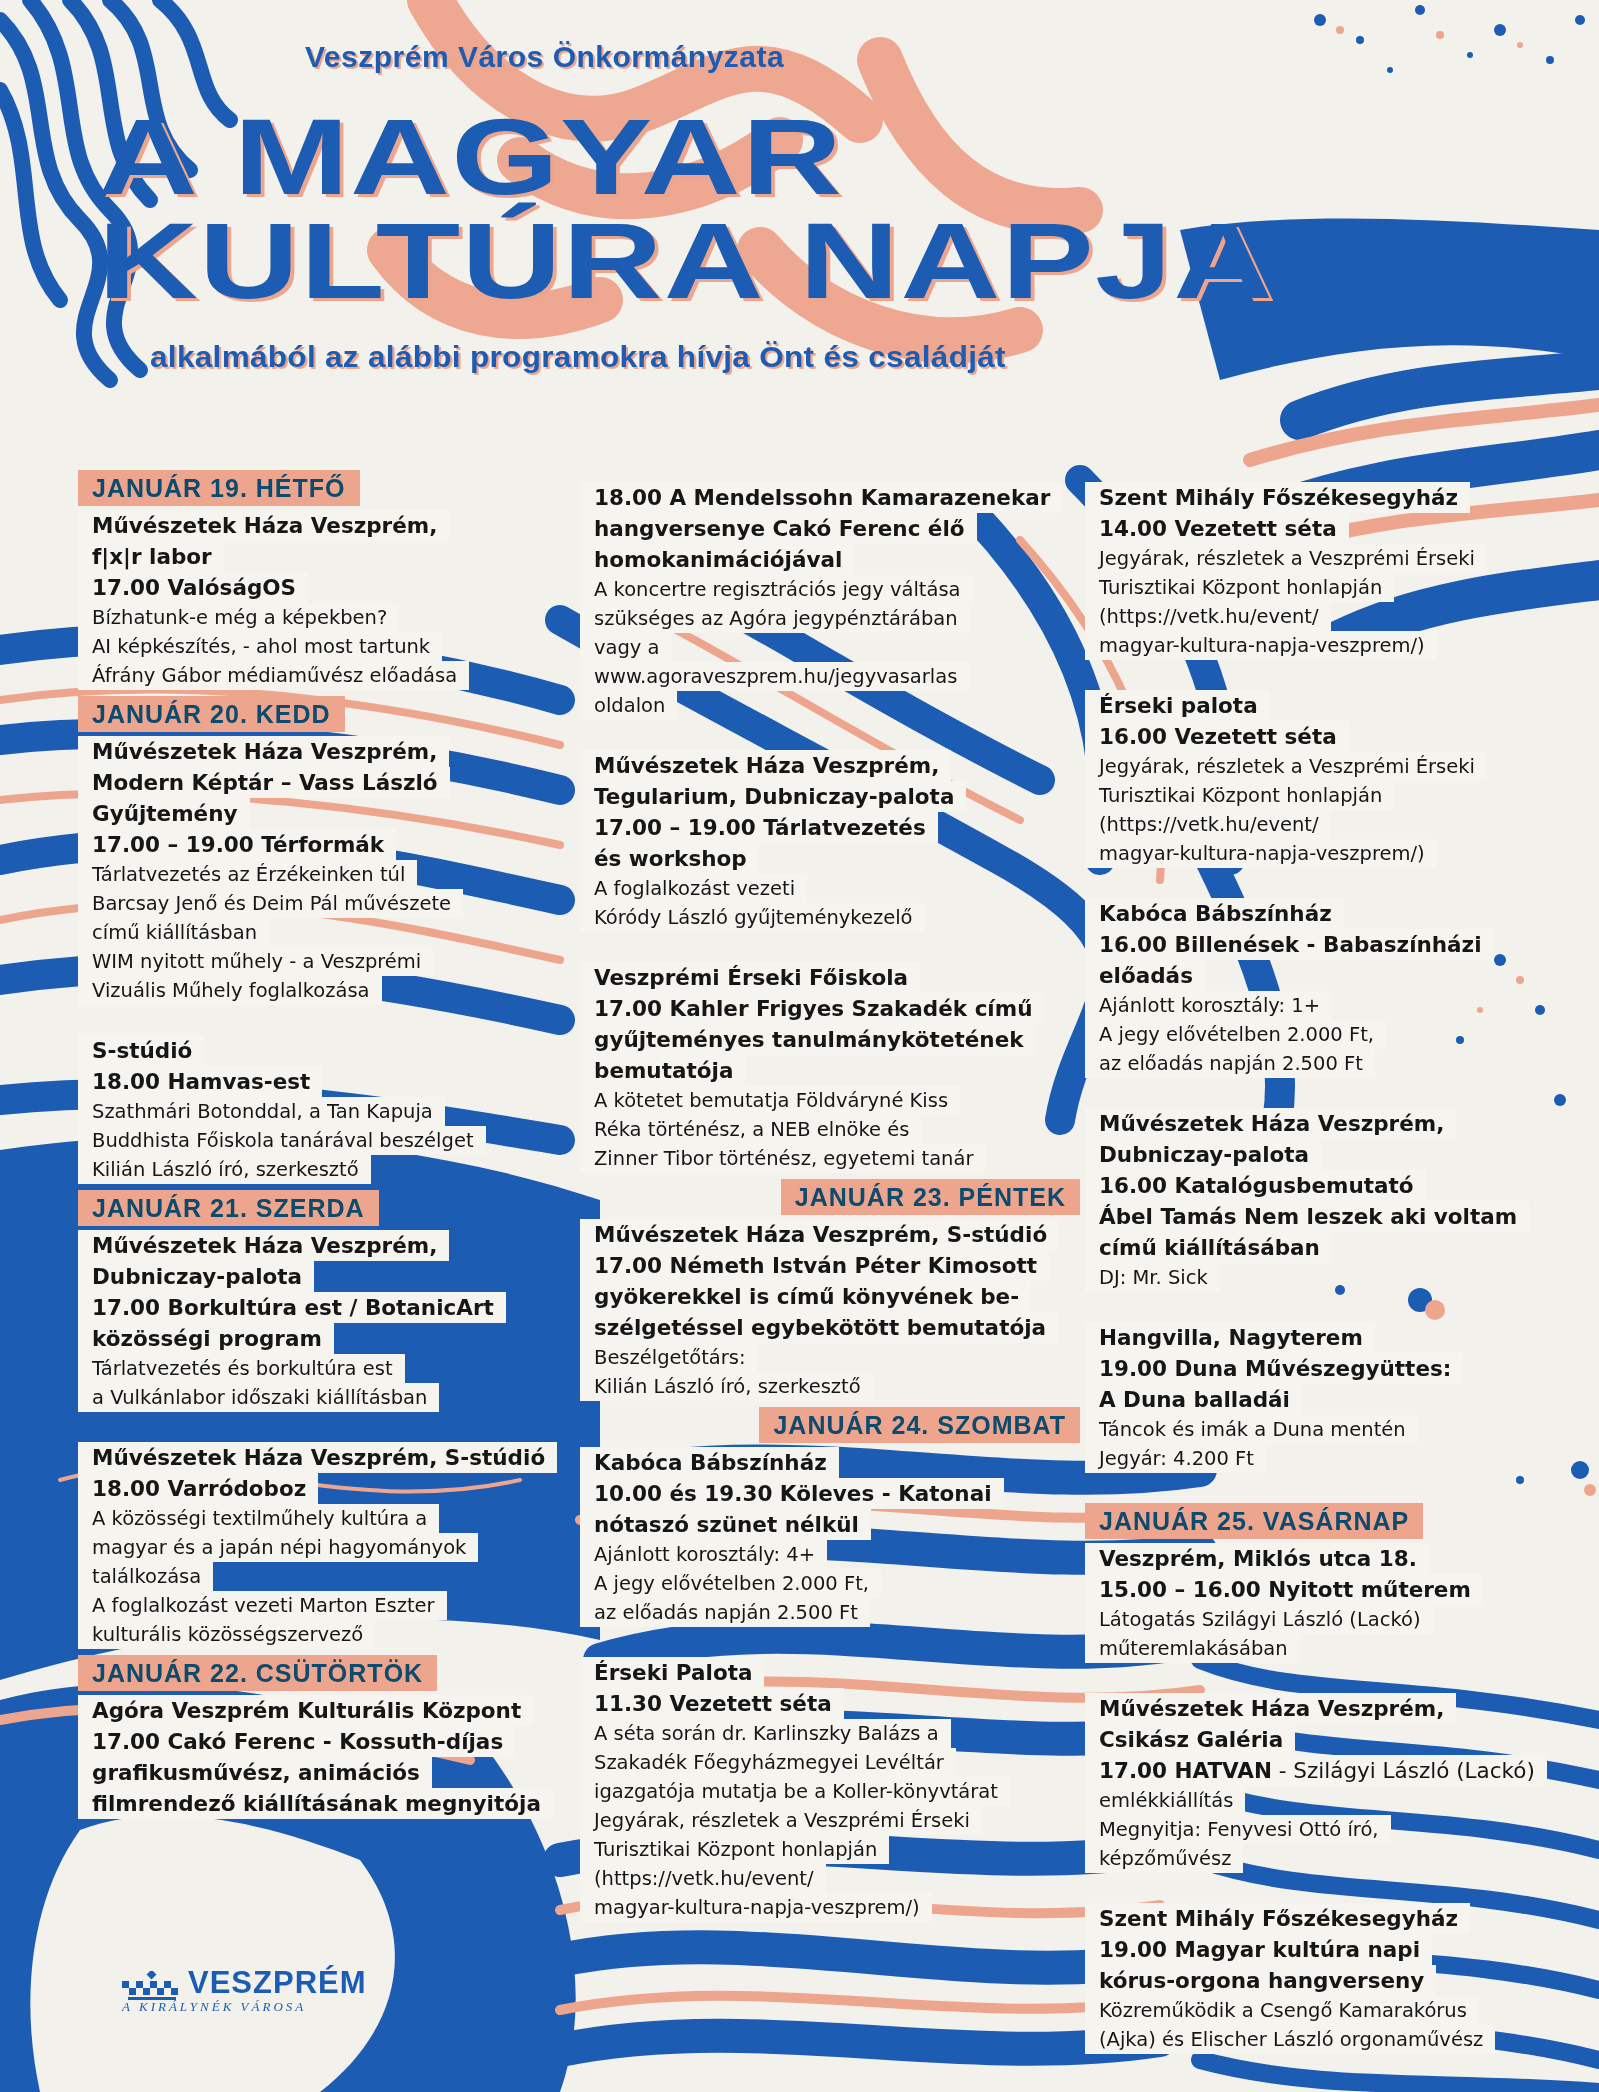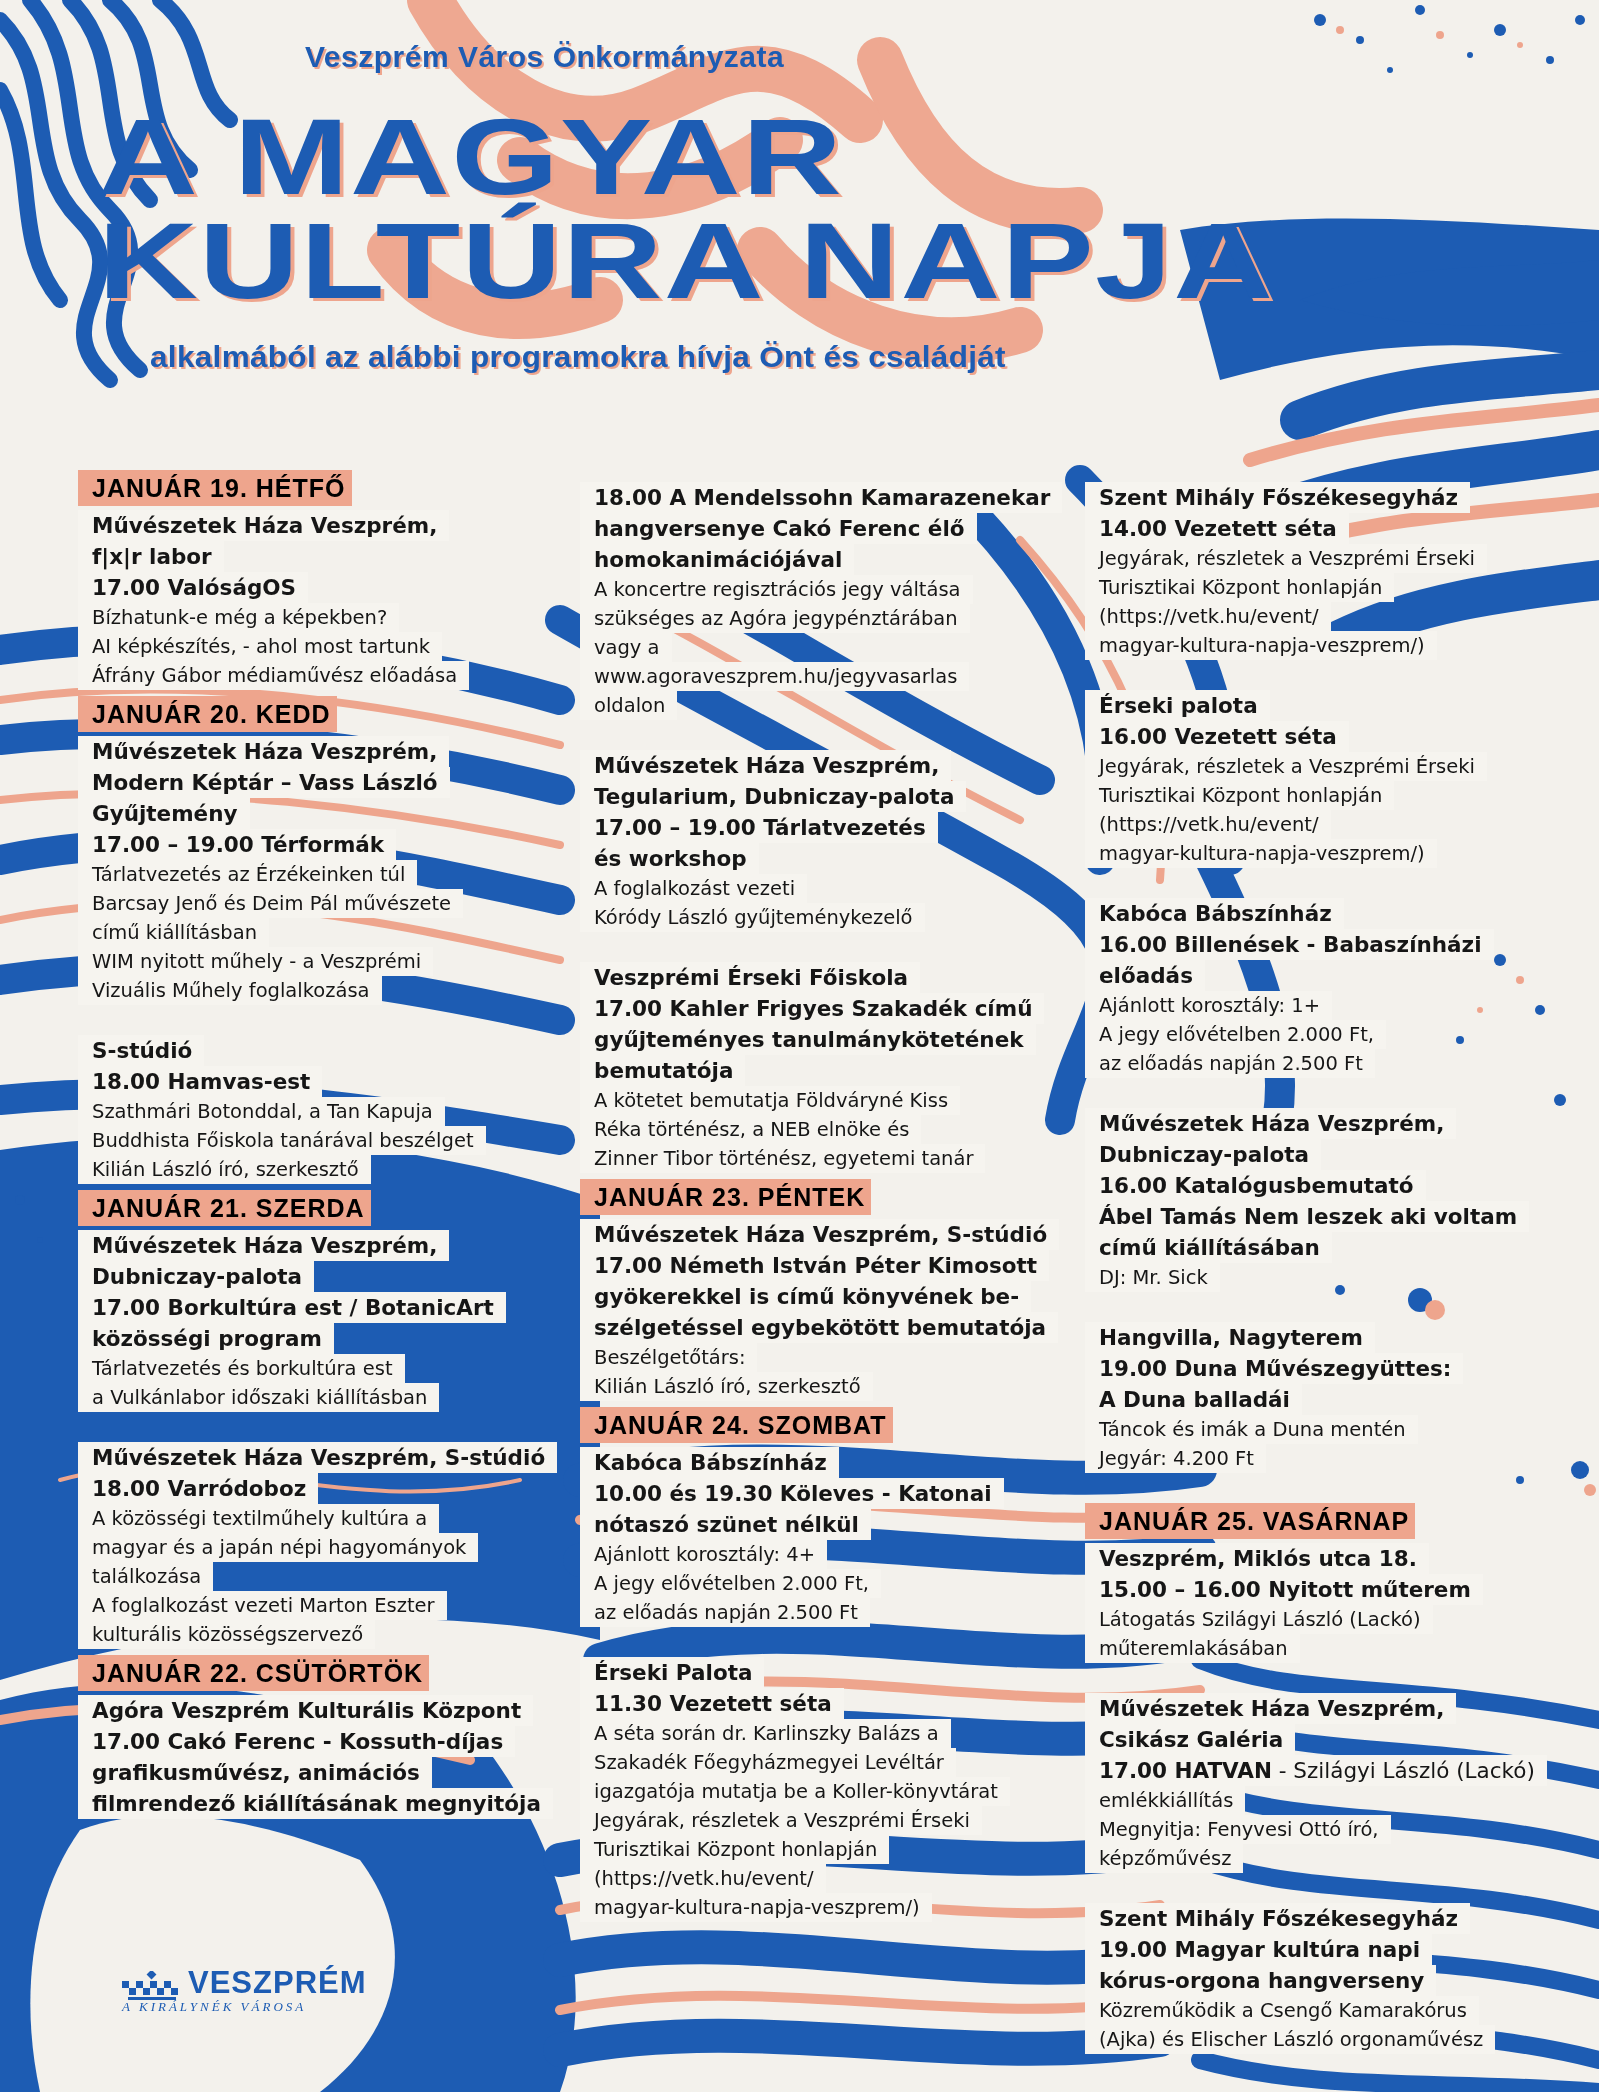--- a/index.html
+++ b/index.html
@@ -38,30 +38,30 @@
     font-weight: 900; font-size: 30px; color: #1d5cb3;
     letter-spacing: 0.3px;
     text-shadow: 2px 2px 0 #eea58d;
     transform: scaleX(1.05); transform-origin: left top;
     white-space: nowrap;
   }
 
   
   .col { position: absolute; z-index: 3; }
   .col.c1 { left: 78px; top: 470px; width: 480px; }
-  .col.c2 { left: 580px; top: 482px; width: 500px; }
+  .col.c2 { left: 580px; top: 482px; width: 500px; text-align: right; }
   .col.c3 { left: 1085px; top: 482px; width: 510px; }
 
   .day {
     display: inline-block;
     background: #eea58d;
-    color: #000000;
+    color: #0c4a6e;
     font-family: "Liberation Sans", sans-serif;
     font-weight: 900; font-size: 25px; letter-spacing: 1px;
-    padding: 4px 6px 3px 14px;
+    padding: 4px 14px 3px 14px;
     margin-bottom: 4px;
     white-space: nowrap;
   }
   .event { margin-bottom: 30px; }
   .event.tight { margin-bottom: 6px; }
   .line {
     display: table;
     background: #f6f4ef;
     padding: 0 12px 0 14px;
     white-space: nowrap;

